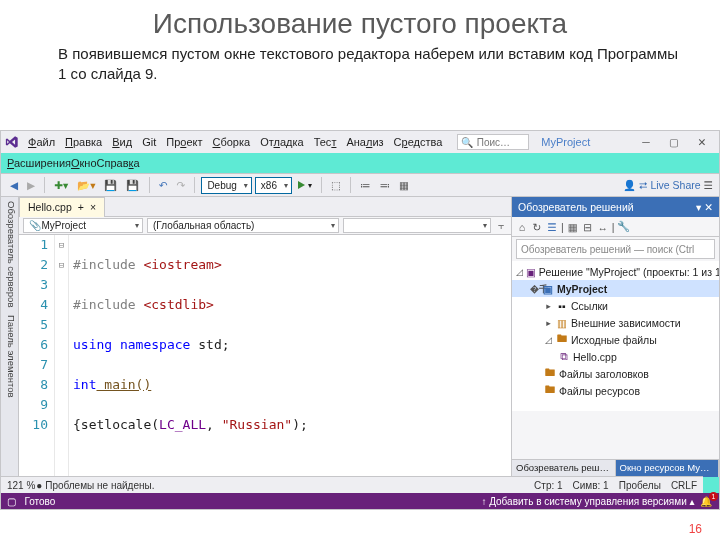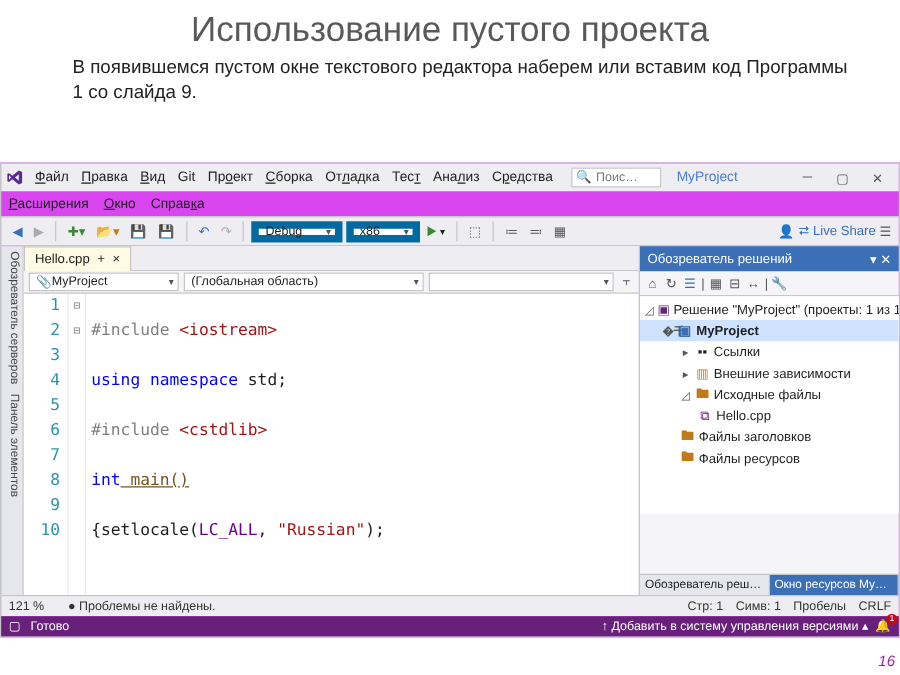--- a/index.html
+++ b/index.html
@@ -1,33 +1,33 @@
 <!DOCTYPE html>
 <html><head>
 <meta charset="utf-8">
 <style>
   * { box-sizing: border-box; margin: 0; padding: 0; }
   body { width: 720px; height: 540px; font-family: "Segoe UI", Arial, sans-serif; background: #fff; overflow: hidden; }
   .slide-title { font-size: 28px; color: #595959; text-align: center; padding: 8px 0 4px; font-weight: 400; }
   .slide-body { font-size: 15px; color: #222; padding: 0 40px 8px 58px; line-height: 1.35; }
-  .ide { position: absolute; top: 130px; left: 0; width: 720px; height: 380px; background: #d946ef; font-size: 10.5px; color: #1e1e1e; border: 1px solid #c6c6c9; }
+  .ide { position: absolute; top: 130px; left: 0; width: 720px; height: 380px; background: #5eead4; font-size: 10.5px; color: #1e1e1e; border: 1px solid #c6c6c9; }
   .titlebar { height: 22px; background: #eeeef2; display: flex; align-items: center; padding: 0 4px; gap: 6px; }
   .vs-logo { width: 14px; height: 14px; display: inline-flex; align-items: center; justify-content: center; }
   .menu { display: flex; gap: 4px; font-size: 11px; }
   .menu span { padding: 1px 3px; cursor: default; }
   .menu span u { text-decoration: underline; }
   .search-box { margin-left: 6px; background: #fff; border: 1px solid #c6c6c9; height: 16px; width: 72px; display: flex; align-items: center; padding: 0 3px; font-size: 10px; color: #777; gap: 3px; }
   .proj-name { color: #4a7ec8; font-size: 11px; padding: 0 6px; }
   .winctrl { margin-left: auto; display: flex; gap: 2px; }
   .winbtn { width: 26px; height: 18px; display: flex; align-items: center; justify-content: center; color: #555; }
-  .menurow2 { height: 20px; display: flex; align-items: center; padding: 0 6px; gap: 12px; font-size: 11px; }
+  .menurow2 { height: 20px; display: flex; align-items: center; padding: 0 6px; gap: 0; font-size: 11px; }
   .toolbar { height: 24px; background: #eeeef2; border-top: 1px solid #c6c6c9; border-bottom: 1px solid #c6c6c9; display: flex; align-items: center; padding: 0 6px; gap: 3px; font-size: 10.5px; }
   .tb-sep { width: 1px; height: 16px; background: #c6c6c9; margin: 0 3px; }
   .tb-btn { padding: 1px 3px; display: inline-flex; align-items: center; gap: 2px; }
-  .tb-drop { background: #fff; border: 6px solid #0369a1; height: 17px; padding: 0 26px 0 5px; display: inline-flex; align-items: center; position: relative; font-size: 10px; }
+  .tb-drop { background: #fff; border: 1px solid #0369a1; height: 17px; padding: 0 14px 0 5px; display: inline-flex; align-items: center; position: relative; font-size: 10px; }
   .tb-drop::after { content: "▾"; position: absolute; right: 3px; font-size: 8px; color: #555; }
   .run-btn { color: #1e1e1e; display: inline-flex; align-items: center; gap: 3px; }
   .play { width: 0; height: 0; border-left: 7px solid #388a34; border-top: 4px solid transparent; border-bottom: 4px solid transparent; }
   .livesh { margin-left: auto; display: flex; align-items: center; gap: 3px; color: #1e1e1e; }
   .main { position: absolute; top: 66px; left: 0; right: 0; bottom: 32px; display: flex; }
   .vtab { width: 18px; background: #e6e7ed; writing-mode: vertical-rl; text-orientation: mixed; font-size: 9.5px; color: #444; padding: 4px 1px; display: flex; gap: 8px; border-right: 1px solid #c6c6c9; }
   .editor-area { flex: 1; display: flex; flex-direction: column; background: #fff; min-width: 0; }
   .tabstrip { height: 20px; background: #eeeef2; border-bottom: 1px solid #c6c6c9; display: flex; align-items: center; }
   .file-tab { height: 20px; background: #fffae3; border: 1px solid #c6c6c9; border-bottom: none; padding: 0 8px; display: flex; align-items: center; font-size: 10.5px; gap: 6px; }
   .ctx-row { height: 18px; border-bottom: 1px solid #c6c6c9; display: flex; align-items: center; gap: 4px; padding: 0 4px; background: #f5f5f7; font-size: 10px; }
@@ -48,27 +48,27 @@
   .sol-tb { height: 20px; border-bottom: 1px solid #c6c6c9; display: flex; align-items: center; gap: 3px; padding: 0 4px; color: #555; }
   .sol-search { height: 20px; border: 1px solid #c6c6c9; margin: 2px 4px; background: #fff; display: flex; align-items: center; padding: 0 4px; color: #888; font-size: 10px; }
   .tree { flex: 1; background: #fff; padding: 2px 0; overflow: hidden; }
   .tree-row { display: flex; align-items: center; height: 17px; padding-left: 4px; gap: 3px; font-size: 10.5px; white-space: nowrap; }
   .tree-row.sel { background: #cfe2ff; font-weight: 600; }
   .tw { display:inline-block; width:9px; text-align:center; color:#555; font-size:9px; }
   .ind1 { padding-left: 18px; } .ind2 { padding-left: 32px; } .ind3 { padding-left: 46px; }
   .sol-tabs { height: 18px; display: flex; border-top: 1px solid #c6c6c9; font-size: 9.5px; margin-top: 48px; }
   .sol-tabs div { flex:1; padding: 2px 4px; background:#e6e7ed; border-right:1px solid #c6c6c9; overflow:hidden; text-overflow: ellipsis; white-space:nowrap;}
   .sol-tabs div.act { background:#3b6fb6; color:#fff; }
-  .status { position: absolute; left: 0; right: 0; bottom: 16px; height: 17px; background: #eeeef2; border-top: 1px solid #c6c6c9; display: flex; align-items: center; font-size: 10px; padding: 0 6px; gap: 19px; color: #333; }
+  .status { position: absolute; left: 0; right: 16px; bottom: 16px; height: 17px; background: #eeeef2; border-top: 1px solid #c6c6c9; display: flex; align-items: center; font-size: 10px; padding: 0 6px; gap: 1px; color: #333; }
   .status .right { margin-left: auto; display: flex; gap: 10px; }
   .status2 { position: absolute; left: 0; right: 0; bottom: 0; height: 16px; background: #68217a; color: #fff; display: flex; align-items: center; font-size: 10px; padding: 0 6px; gap: 8px; }
   .status2 .right { margin-left: auto; display: flex; align-items: center; gap: 6px; text-align: right; }
   .bell { position: relative; }
   .bell .badge { position:absolute; top:-4px; right:-5px; background:#c50b17; color:#fff; font-size:7px; width:9px; height:9px; border-radius:50%; display:flex; align-items:center; justify-content:center;}
-  .page-num { position: absolute; bottom: 4px; right: 4px; font-size: 12px; color: #a21caf; font-style: italic; }
+  .page-num { position: absolute; bottom: 4px; right: 18px; font-size: 12px; color: #ef4444; }
   .ico { width:12px; height:12px; display:inline-flex; align-items:center; justify-content:center; }
   svg { display:block; }
 </style>
 </head>
 <body>
 
 <div class="slide-title">Использование пустого проекта</div>
 <div class="slide-body">В появившемся пустом окне текстового редактора наберем или вставим код Программы 1 со слайда 9.</div>
 
 <div class="ide">
@@ -180,22 +180,22 @@
             <div></div>
             <div>⊟</div>
             <div></div>
             <div></div>
             <div></div>
             <div></div>
             <div></div>
         </div>
         <div class="code-lines">
 <div><span class="kw-pp">#include </span><span class="kw-inc">&lt;iostream&gt;</span></div>
+<div><span class="kw-pp">#include </span><span class="kw-inc">&lt;cstdlib&gt;</span></div>
 <div><span class="kw">using</span><span class="kw"> namespace</span><span> std;</span></div>
-<div><span class="kw-pp">#include </span><span class="kw-inc">&lt;cstdlib&gt;</span></div>
 <div><span class="kw">int</span><span class="fn"> main()</span></div>
 <div><span>{setlocale(</span><span class="macro">LC_ALL</span><span>, </span><span class="str">"Russian"</span><span>);</span></div>
 
 
 
 
         </div>
       </div>
     </div>
 
@@ -206,20 +206,23 @@
       </div>
       <div class="sol-tb">
         <span class="ico">⌂</span>
         <span class="ico">↻</span>
         <span class="ico" style="color:#3b6fb6">☰</span>|
         <span class="ico">▦</span>
         <span class="ico">⊟</span>
         <span class="ico">↔</span>|
         <span class="ico">🔧</span>
       </div>
+      <div class="sol-search">
+        <span>Обозреватель решений — поиск (Ctrl</span>
+      </div>
       <div class="tree">
         <div class="tree-row">
             <span class="tw">◿</span>
             <span class="ico" style="color:#68217a">▣</span>
             <span>Решение "MyProject" (проекты: 1 из 1)</span>
           </div>
         <div class="tree-row sel ind1">
             <span class="tw">�千</span>
             <span class="ico" style="color:#3b6fb6">▣</span>
             <span>MyProject</span>

